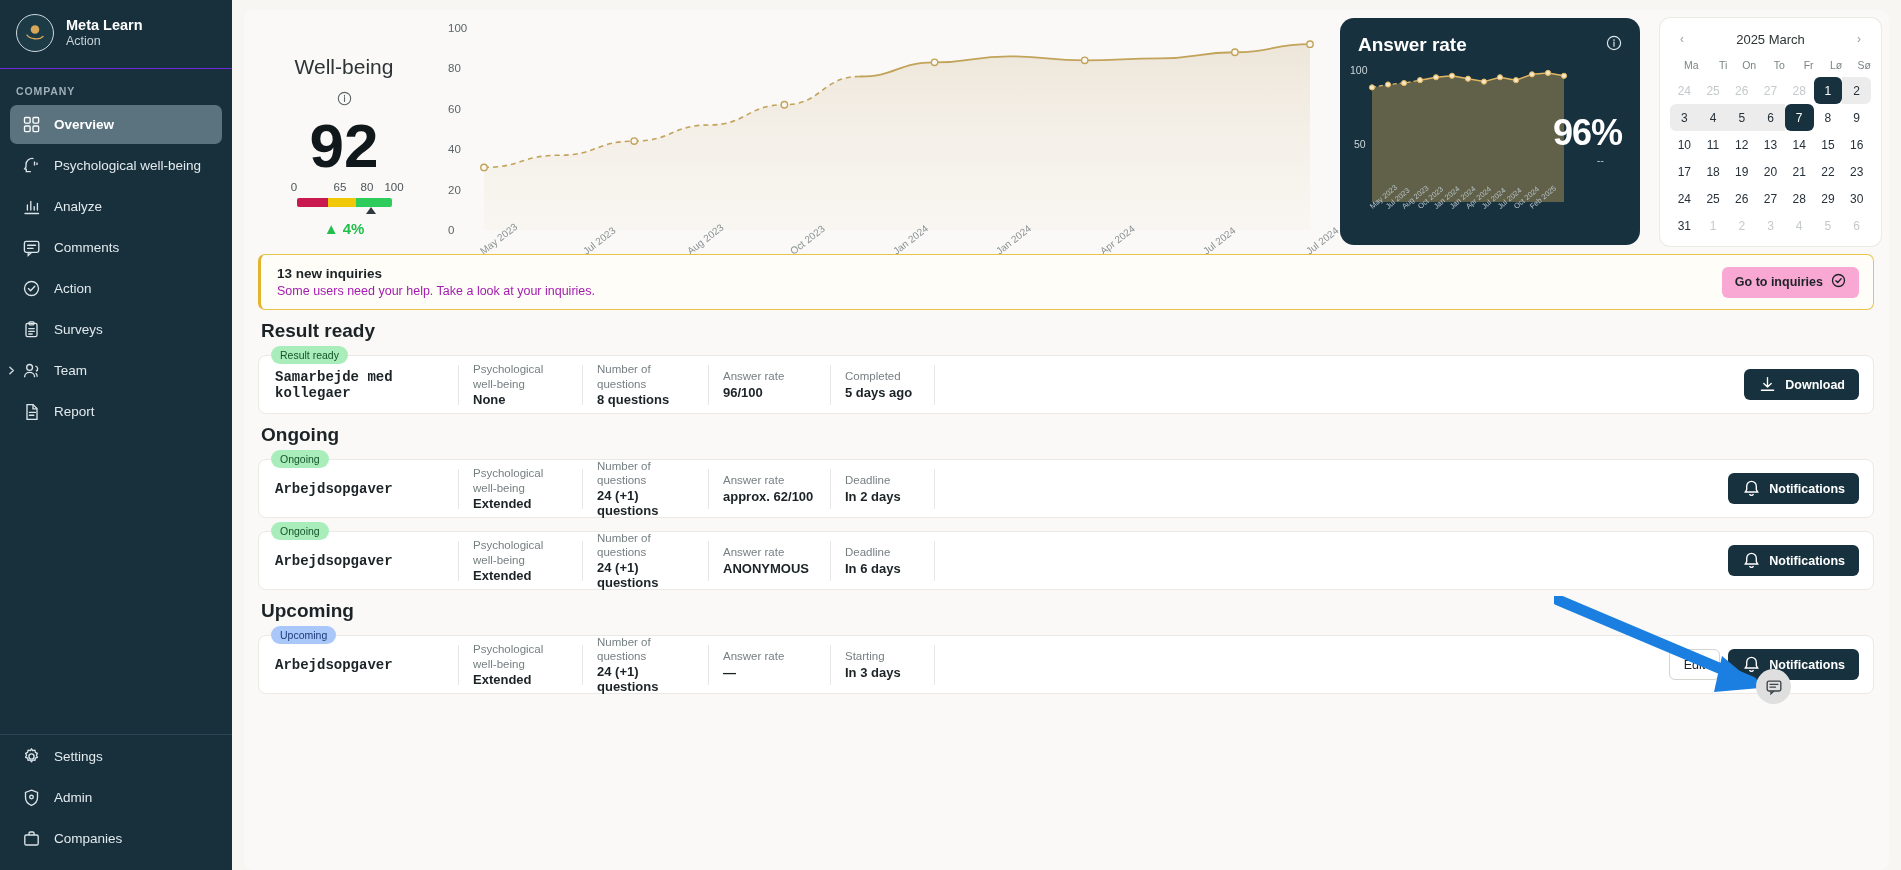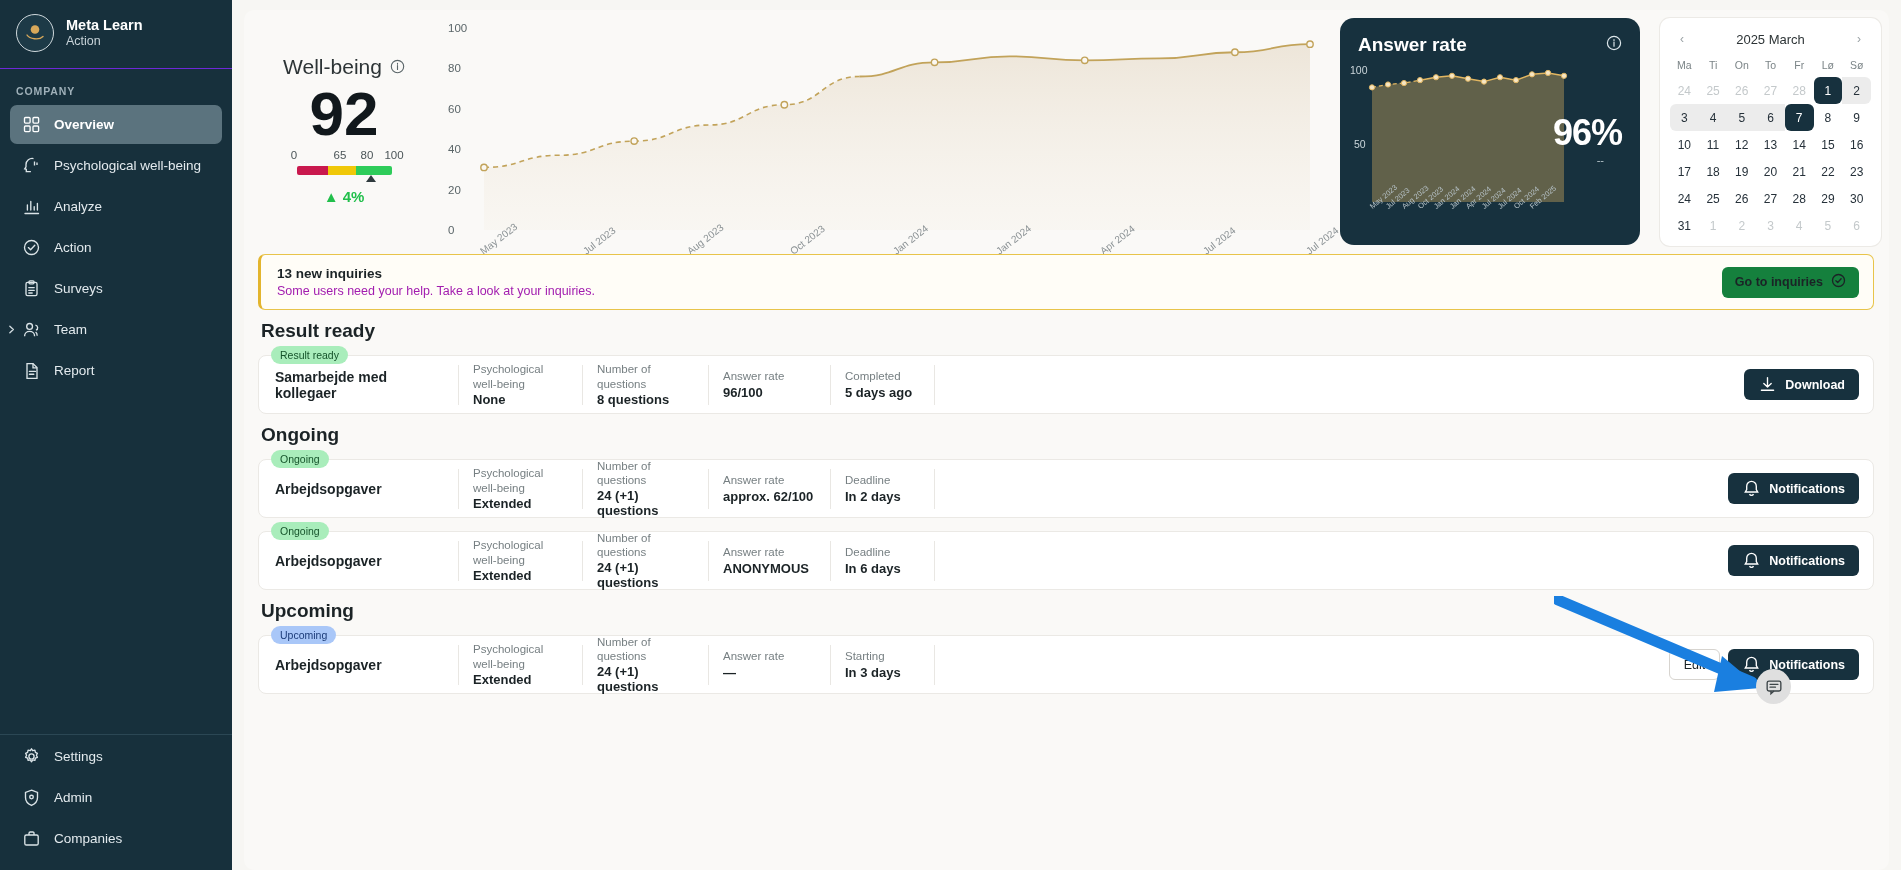--- a/index.html
+++ b/index.html
@@ -70,21 +70,21 @@
 
   
   #top-row { position: relative; height: 258px; }
 
   #wellbeing {
     position: absolute; left: 10px; top: 45px; width: 180px;
     text-align: center;
   }
   .wb-title-row {
     display: flex; align-items: center; justify-content: center; gap: 8px;
-    font-size: 21px; color: #2d3436; font-weight: 500;
+    font-size: 21px; color: #2d3436; font-weight: 500; flex-direction: column;
   }
   .wb-score { font-size: 62px; font-weight: bold; color: #11181c; line-height: 1.06; margin-top: 2px; }
   .wb-scale-nums {
     display: flex; justify-content: space-between;
     font-size: 11.5px; color: #4b5558; width: 100px; margin: 2px auto 3px auto;
     position: relative; height: 14px;
   }
   .wb-scale-nums span { position: absolute; transform: translateX(-50%); }
   .wb-bar { width: 95px; height: 9px; margin: 0 auto; border-radius: 2px; position: relative;
     background: linear-gradient(90deg,#c9194e 0 33%, #f0c808 33% 62%, #2ecc5a 62% 100%); }
@@ -125,21 +125,21 @@
   #calendar {
     position: absolute; left: 1416px; top: 8px; width: 221px; height: 228px;
     background: #fff; border-radius: 10px; padding: 8px 10px;
     box-shadow: 0 0 0 1px #eceae6;
   }
   #cal-head { display: flex; align-items: center; justify-content: space-between; height: 26px; }
   #cal-month { font-size: 13px; color: #2d3436; font-weight: 500; }
   .cal-nav { width: 24px; height: 24px; border-radius: 5px; display:flex; align-items:center;
     justify-content:center; color:#99a1a4; font-size: 12px; cursor:pointer; }
   .cal-grid { display: grid; grid-template-columns: repeat(7, 1fr); }
-  .cal-dow { font-size: 10.5px; color: #7b8487; text-align: center; padding: 7px 0 6px 0; }
+  .cal-dow { font-size: 10.5px; color: #7b8487; text-align: right; padding: 7px 0 6px 0; }
   .cal-cell {
     height: 27px; display: flex; align-items: center; justify-content: center;
     font-size: 12px; color: #26313a; position: relative; cursor: pointer;
   }
   .cal-cell.muted { color: #c4c9cb; }
   .cal-cell.range { background: #ececec; }
   .cal-cell.sel { background: #17313e; color: #fff; border-radius: 6px; z-index: 2; }
   .cal-cell.rng-start { border-radius: 6px 0 0 6px; }
   .cal-cell.rng-end { border-radius: 0 6px 6px 0; }
 
@@ -149,39 +149,39 @@
 
   #inquiry-banner {
     border: 1px solid #e8c44a; border-left: 3px solid #e3b52e;
     border-radius: 7px; background: #fffdf7; height: 56px;
     display: flex; align-items: center; justify-content: space-between;
     padding: 0 14px 0 16px;
   }
   .inq-title { font-size: 13.5px; font-weight: bold; color: #1b2326; }
   .inq-sub { font-size: 12.5px; color: #a21caf; margin-top: 3px; }
   #inq-btn {
-    background: #15803d; color: #1b2326; font-size: 12.5px; font-weight: 600;
+    background: #f9a8d4; color: #1b2326; font-size: 12.5px; font-weight: 600;
     border: none; border-radius: 6px; height: 31px; padding: 0 13px;
     display: flex; align-items: center; gap: 8px; cursor: pointer;
   }
 
   .survey-card {
     position: relative; background: #fff; border: 1px solid #ebe9e5;
     border-radius: 8px; height: 59px; margin-top: 13px;
     display: flex; align-items: center; padding: 0 14px 0 0;
   }
   .badge {
     position: absolute; left: 12px; top: -10px;
     font-size: 10.5px; padding: 3px 9px; border-radius: 10px; font-weight: 500;
   }
   .badge.green { background: #a9edbb; color: #15532a; }
   .badge.blue  { background: #a9c7f8; color: #1b3b78; }
   .cell { padding: 0 14px; border-right: 1px solid #e9e7e3; height: 40px;
           display: flex; flex-direction: column; justify-content: center; }
-  .cell.name { width: 200px; padding-left: 16px; }
+  .cell.name { width: 200px; padding-left: 16px; font-family: Liberation Mono, monospace; }
   .cell-name-txt { font-size: 14px; font-weight: bold; color: #1b2326; }
   .cell-label { font-size: 11.5px; color: #767f82; line-height: 1.25; }
   .cell-value { font-size: 13px; font-weight: bold; color: #1b2326; margin-top: 1px; }
   .cell.type { width: 124px; }
   .cell.q { width: 126px; }
   .cell.ar { width: 122px; }
   .cell.dl { width: 104px; border-right: 1px solid #e9e7e3; }
   .card-actions { margin-left: auto; display: flex; gap: 8px; align-items: flex-end; }
   .btn-dark {
     background: #17313e; color: #fff; font-size: 12.5px; font-weight: 600;
@@ -243,20 +243,30 @@
         <span>Psychological well-being</span>
       </div>
       <div class="nav-item">
         <span>
           <svg class="nav-icon" width="19" height="19" viewBox="0 0 19 19" fill="none" stroke="#dbe4e8" stroke-width="1.35">
             <path d="M3 16.5h13.5" stroke-linecap="round"></path>
             <path d="M5.4 13V8M8.8 13V4.4M12.2 13V9.6M15.4 13V6.4" stroke-linecap="round"></path>
           </svg>
         </span>
         <span>Analyze</span>
+      </div>
+      <div class="nav-item">
+        <span>
+          <svg class="nav-icon" width="19" height="19" viewBox="0 0 19 19" fill="none" stroke="#dbe4e8" stroke-width="1.35">
+            <rect x="2.4" y="3.4" width="14.4" height="11" rx="1.8"></rect>
+            <path d="M5.6 7.2h8M5.6 10.4h5.4" stroke-linecap="round"></path>
+            <path d="M6.2 14.4v3l3.2-3"></path>
+          </svg>
+        </span>
+        <span>Comments</span>
       </div>
       <div class="nav-item">
         <span>
           <svg class="nav-icon" width="19" height="19" viewBox="0 0 19 19" fill="none" stroke="#dbe4e8" stroke-width="1.35">
             <circle cx="9.5" cy="9.5" r="7"></circle>
             <path d="M6.4 9.6l2.2 2.2 4.2-4.6" stroke-linecap="round" stroke-linejoin="round"></path>
           </svg>
         </span>
         <span>Action</span>
       </div>

